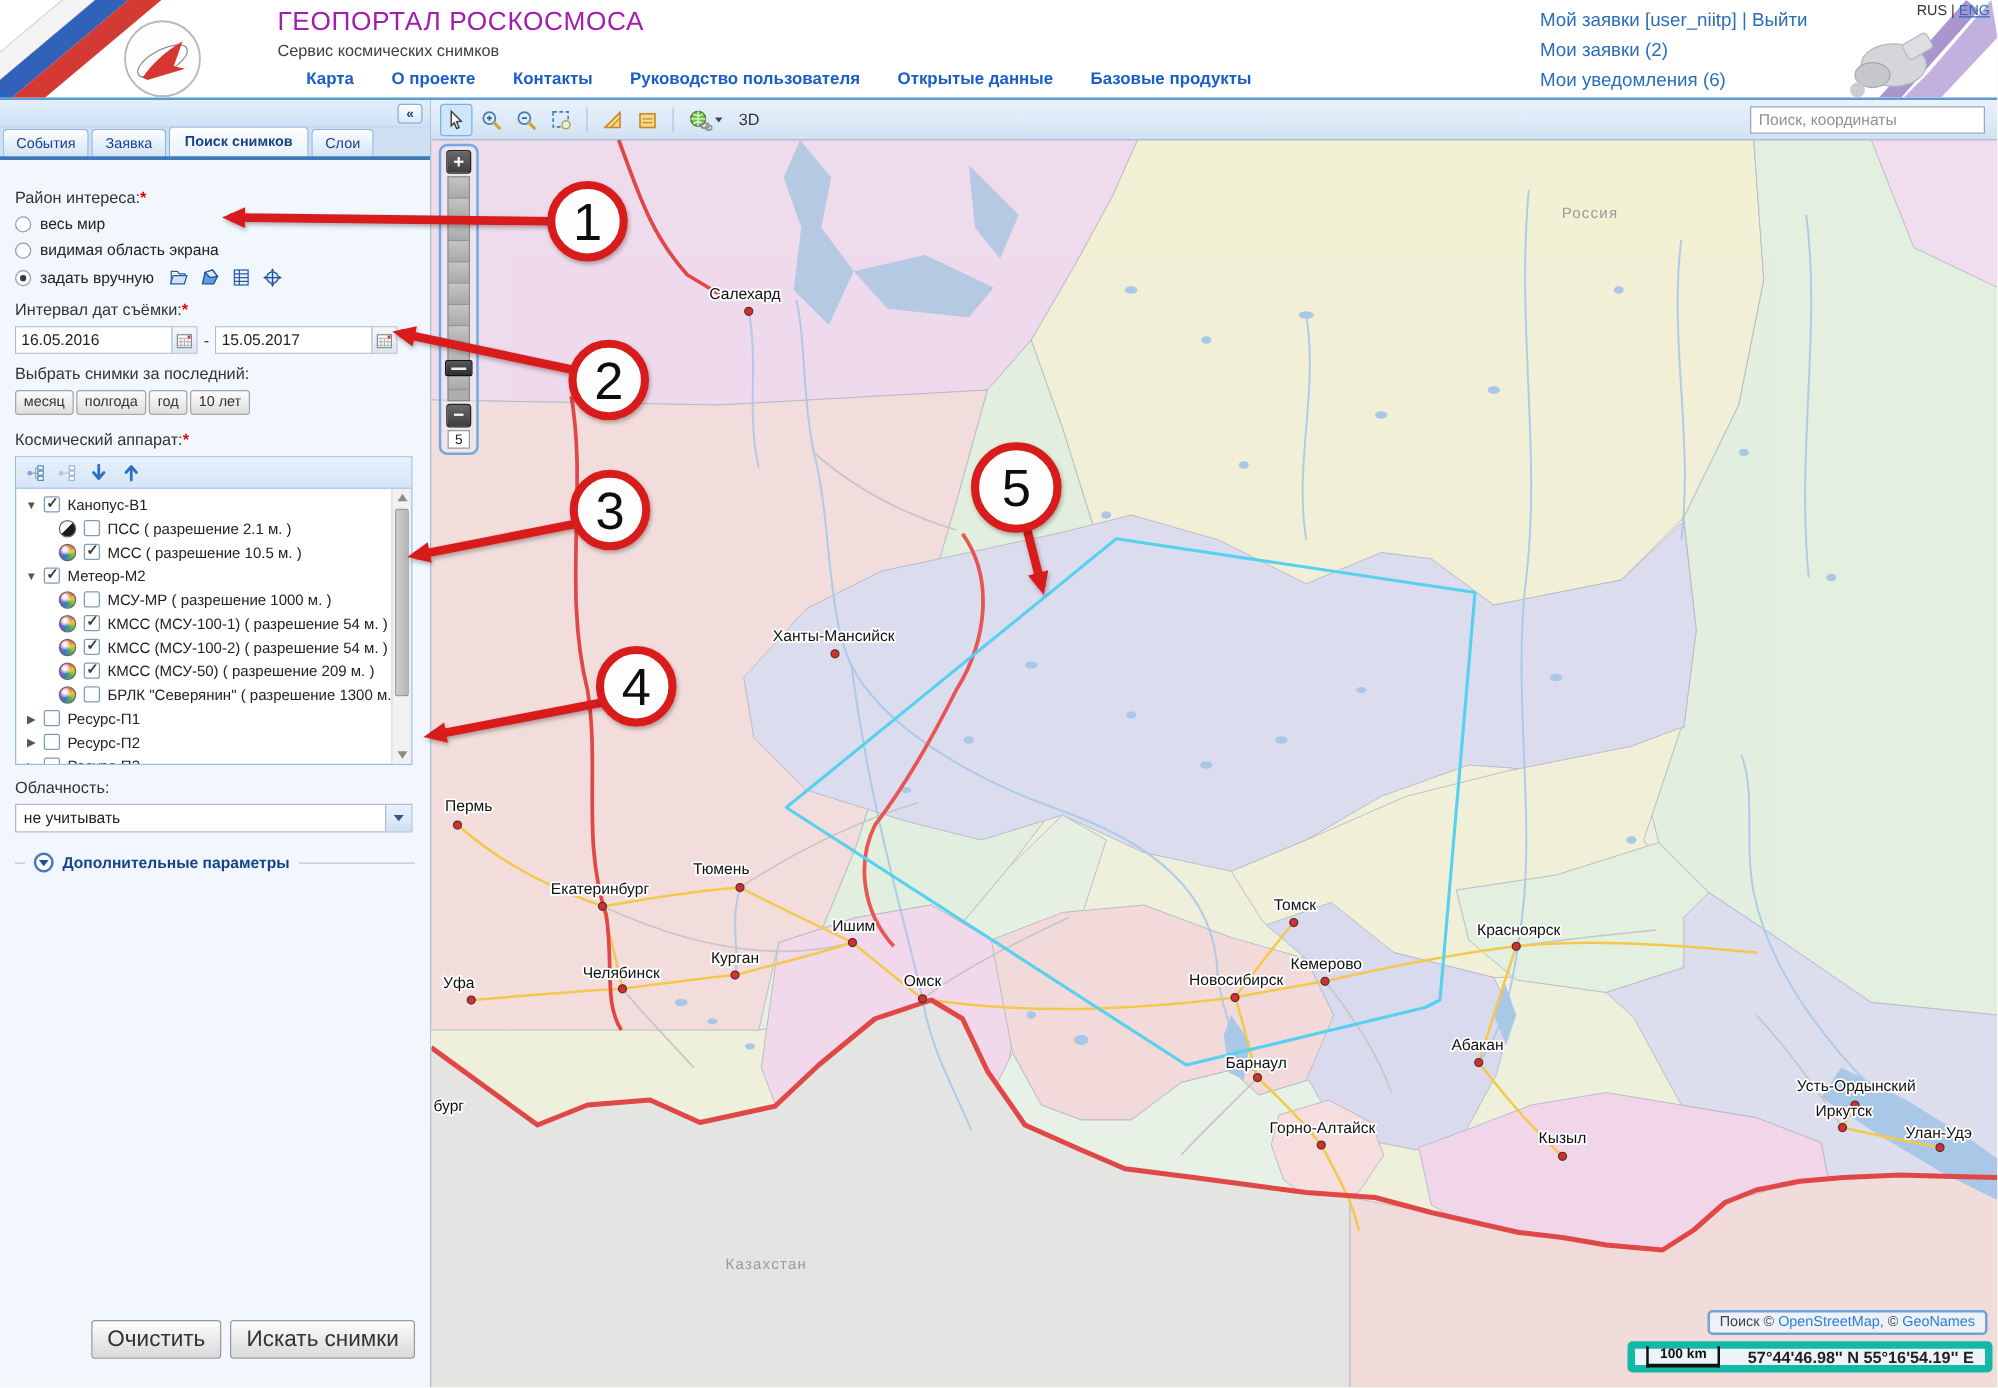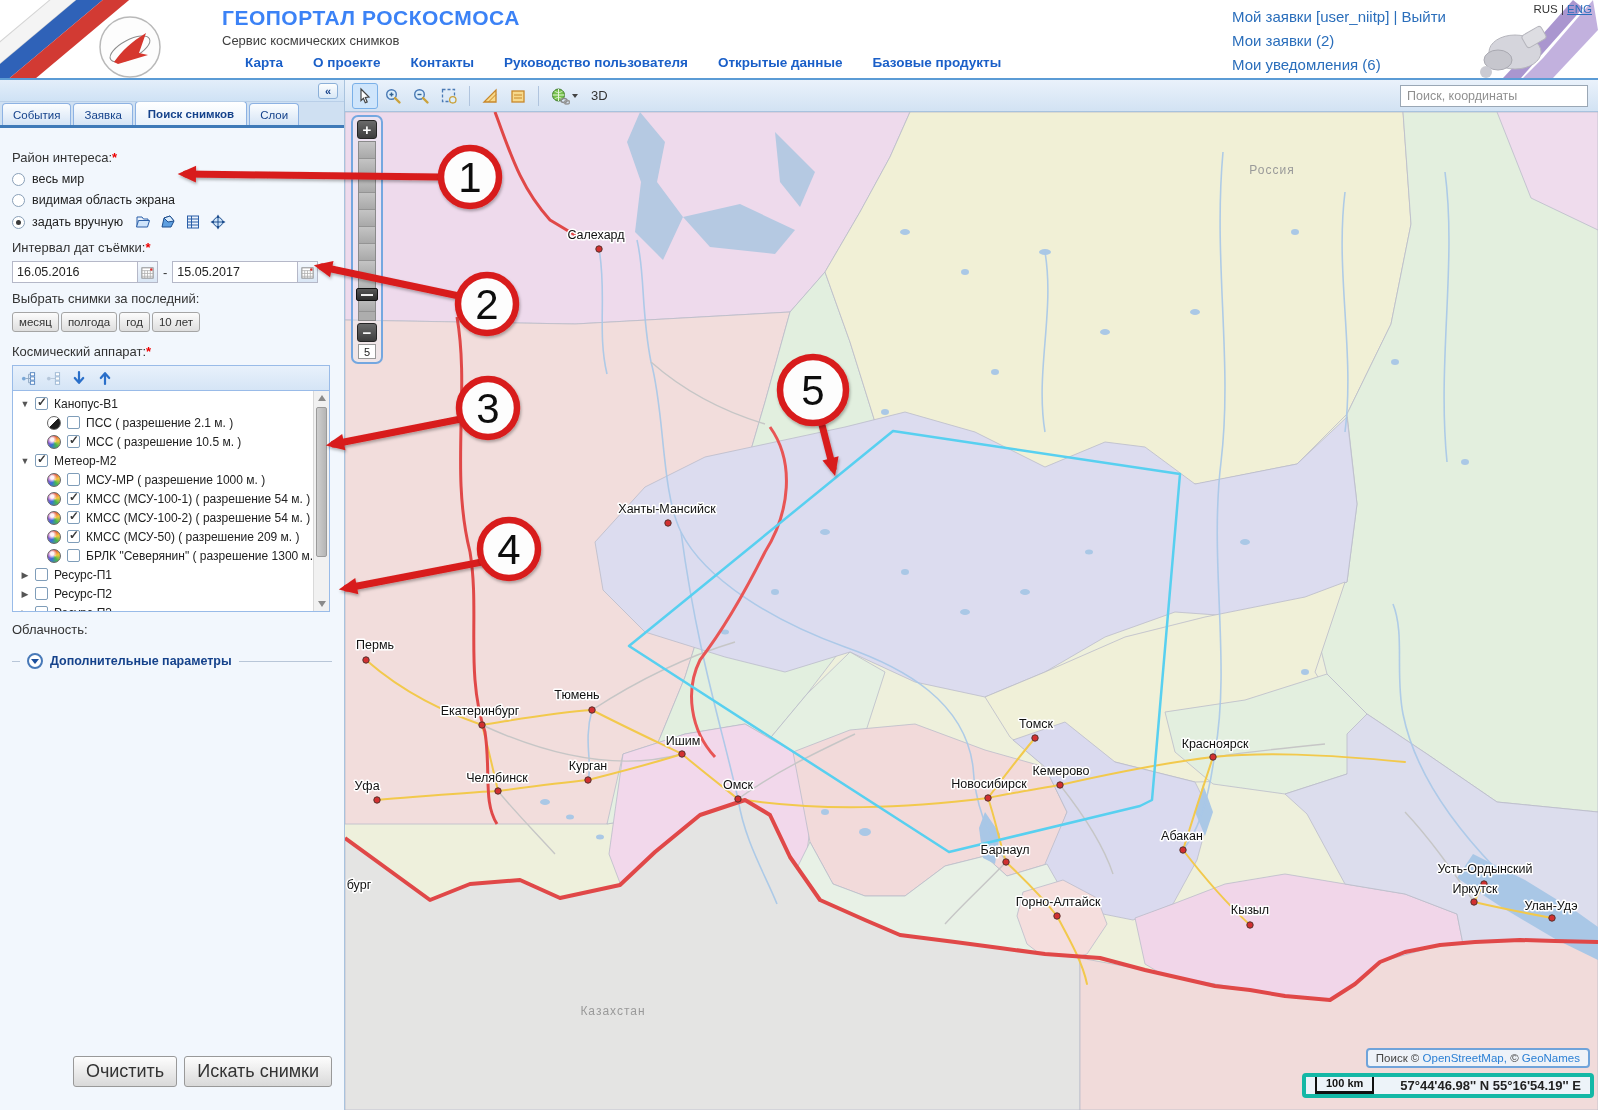--- a/index.html
+++ b/index.html
@@ -3,21 +3,21 @@
 <meta charset="utf-8">
 <style>
   html,body{margin:0;padding:0;background:#fff;}
   *{box-sizing:border-box;font-family:"Liberation Sans",sans-serif;}
   #app{position:relative;width:1598px;height:1110px;overflow:hidden;background:#fff;}
 
   
   header{position:absolute;left:0;top:0;width:1598px;height:80px;background:#fff;border-bottom:2px solid #5b9bd5;z-index:5;}
   #logo{position:absolute;left:0;top:0;}
   #titleblock{position:absolute;left:222px;top:6px;}
-  #page-title{font-size:21px;font-weight:bold;color:#3b82f6;letter-spacing:.5px;}
+  #page-title{font-size:21px;font-weight:normal;color:#a21caf;letter-spacing:.5px;}
   #page-subtitle{font-size:13px;color:#404040;margin-top:3px;}
   #hnav{position:absolute;left:245px;top:55px;display:flex;gap:30px;}
   .navlink{font-size:13.5px;font-weight:bold;color:#1a5fc8;text-decoration:none;cursor:pointer;}
   #langbar{position:absolute;right:6px;top:3px;font-size:11.5px;color:#333;z-index:7;}
   #langbar .eng{color:#2a6ebb;text-decoration:underline;cursor:pointer;}
   #userlinks{position:absolute;left:1232px;top:5px;font-size:15px;color:#2a6ebb;line-height:24px;z-index:7;}
   .userlink{cursor:pointer;white-space:nowrap;}
   #satdeco{position:absolute;right:0;top:0;z-index:6;opacity:.95;}
 
   
@@ -103,21 +103,21 @@
   #ztrack{width:18px;height:180px;margin:2px auto;background:#adadad;border:1px solid #8a8a8a;position:relative;}
   .zseg{height:17px;border-bottom:1px solid #949494;background:linear-gradient(#c4c4c4,#a9a9a9);}
   #zthumb{position:absolute;left:-3px;top:146px;width:22px;height:13px;background:linear-gradient(#565656,#2d2d2d);border:1px solid #111;border-radius:2px;cursor:pointer;}
   #zthumb::after{content:"";display:block;width:12px;height:2px;background:#eee;margin:5px auto 0;}
   #zlabel{width:18px;height:15px;margin:2px auto 0;background:#fff;border:1px solid #999;font-size:11px;text-align:center;line-height:14px;color:#222;}
 
   
   #attribution{position:absolute;right:8px;bottom:42px;background:rgba(237,245,252,.88);border:2px solid #6fa3da;border-radius:4px;
     padding:2px 8px;font-size:11.5px;color:#444;white-space:nowrap;z-index:3;}
   #attribution a{color:#2a7fd4;cursor:pointer;text-decoration:none;}
-  #statusbar{position:absolute;right:4px;bottom:12px;width:292px;height:25px;background:rgba(237,245,252,.92);border:4px solid #14b8a6;border-radius:4px;
+  #statusbar{position:absolute;right:4px;bottom:12px;width:292px;height:25px;background:rgba(237,245,252,.92);border:6px solid #14b8a6;border-radius:4px;
     display:flex;align-items:center;padding:0 9px;z-index:3;justify-content:flex-end;}
   #scalebox{font-size:11px;font-weight:bold;color:#111;border-left:2px solid #111;border-right:2px solid #111;border-bottom:3px solid #111;
     padding:0 9px 1px;line-height:13px;}
   #coordbox{margin-left:auto;font-size:13px;font-weight:bold;color:#222;white-space:nowrap;}
 
   
   #overlay{position:absolute;left:0;top:0;z-index:50;pointer-events:none;}
   .annline{stroke:#d81e1e;stroke-width:7;fill:none;stroke-linecap:round;}
   .anncircle{fill:#fdfdfd;stroke:#d81e1e;stroke-width:6.5;}
   .anntext{font-size:42px;fill:#111;text-anchor:middle;}
@@ -362,20 +362,26 @@
             </div>
           <div class="vscroll">
             <div class="varrow up"></div>
             <div class="vthumb"></div>
             <div class="varrow dn"></div>
           </div>
         </div>
       </div>
 
       <div class="flabel">Облачность:</div>
+      <div class="selectbox">
+        <div class="selectval">не учитывать</div>
+        <div class="selectbtn">
+            <i></i>
+          </div>
+      </div>
 
       <div id="addparams">
         <span class="hline"></span>
         <span id="ap-btn">
             <i></i>
           </span>
         <span id="ap-label">Дополнительные параметры</span>
         <span class="hline grow"></span>
       </div>
     </div>

